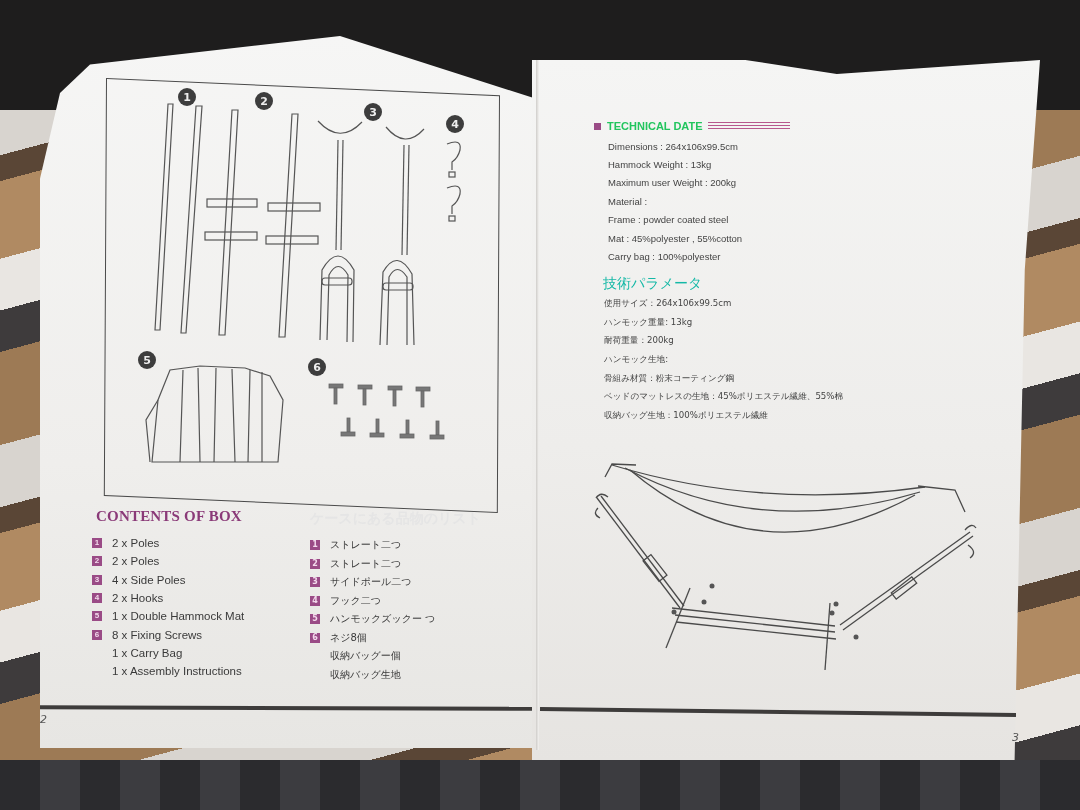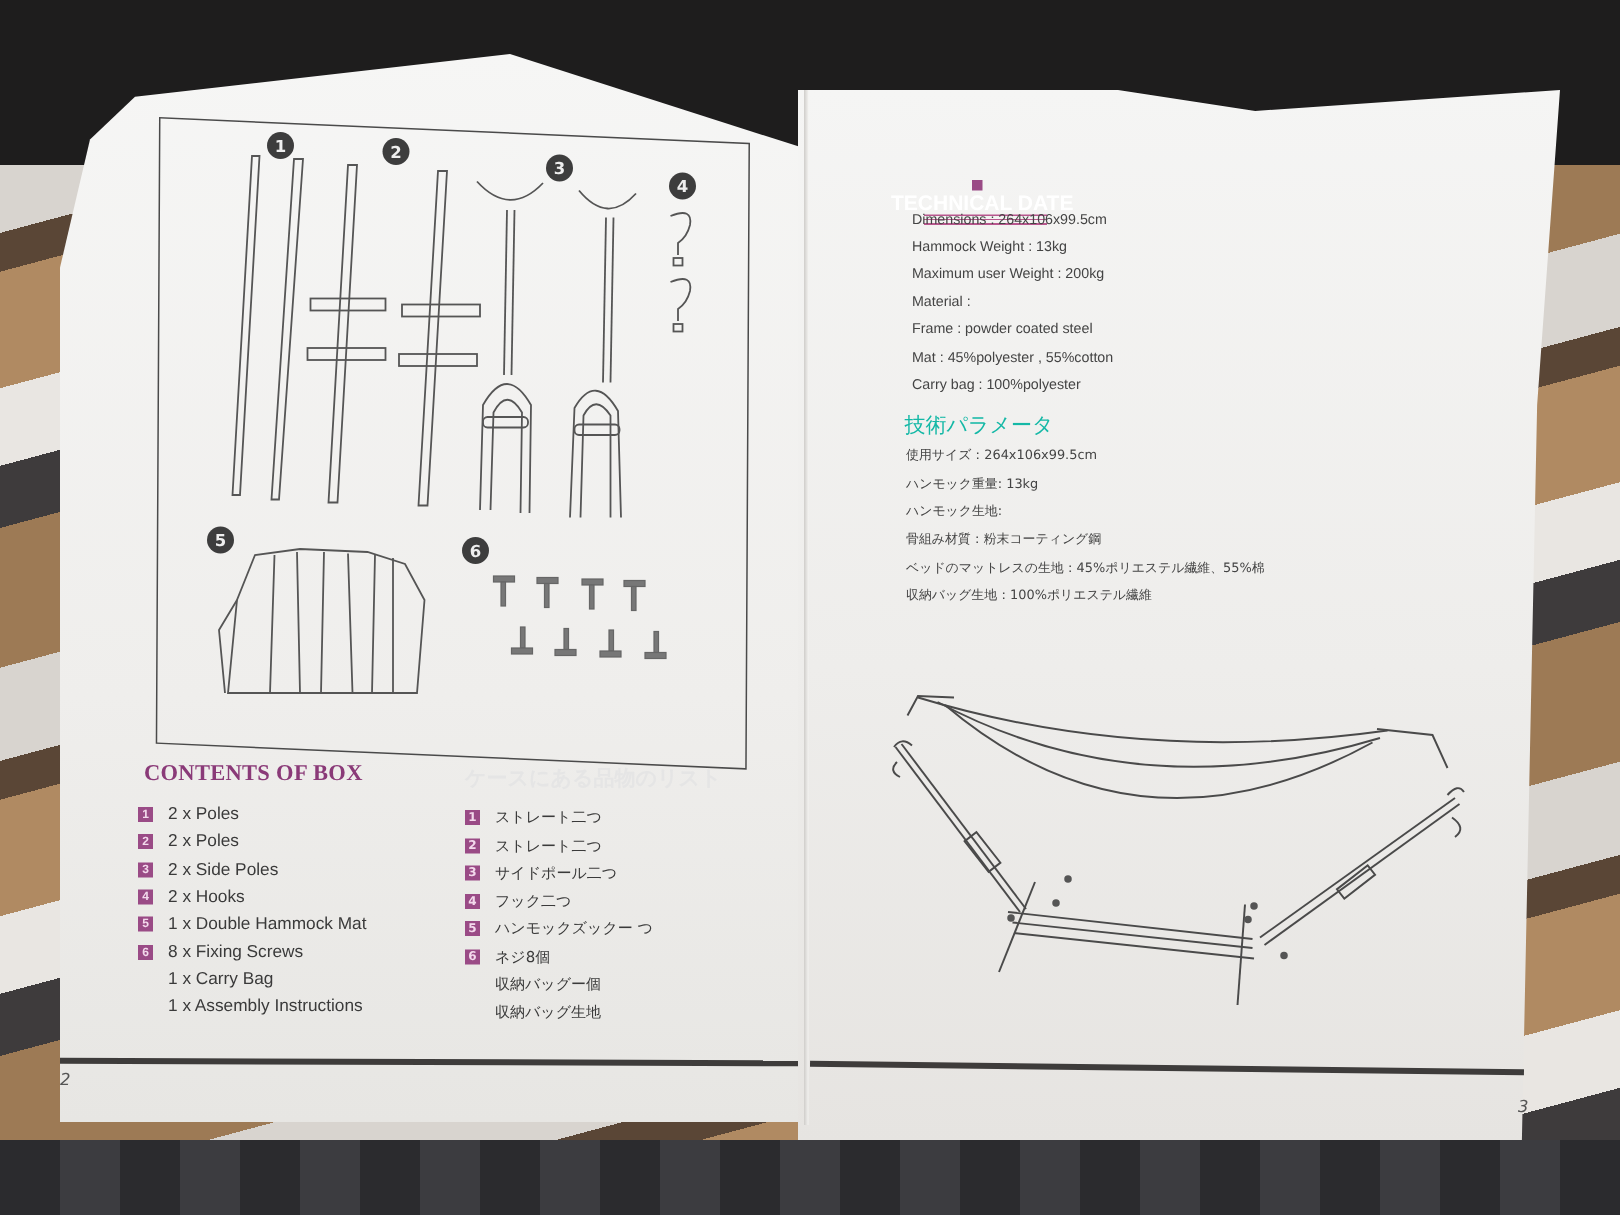--- a/index.html
+++ b/index.html
@@ -69,21 +69,21 @@
   }
   .sq.blank { background:transparent; }
 
   
   .footer-rule { position:absolute; height:4px; background:#3e3c3b; }
   .page-num { position:absolute; font-size:11px; color:#555; font-style:italic; }
 
   
   .tech-head {
     position:absolute; left:594px; top:120px; display:flex; align-items:center;
-    font-family:"Liberation Sans", sans-serif; font-weight:bold; font-size:14px; color:#ffffff;flex-direction:column;
+    font-family:"Liberation Sans", sans-serif; font-weight:bold; font-size:11px; color:#22c55e;
   }
   .tech-head .bullet { width:7px; height:7px; background:#9a4b86; margin-right:6px; }
   .tech-head .lines { margin-left:5px; width:82px; height:8px;
     background: repeating-linear-gradient(180deg, #b8578e 0 1px, transparent 1px 3px); }
   .tech-list { position:absolute; left:608px; top:137px; list-style:none; margin:0; padding:0;
     font-family:"Liberation Sans", sans-serif;text-align:right; }
   .tech-list li { height:18.4px; font-size:9.5px; color:#444; display:flex; align-items:center; }
   .jp-tech-title { position:absolute; left:603px; top:275px; font-size:14px; font-weight:normal; color:#14b8a6; }
   .jp-tech-list { position:absolute; left:604px; top:295px; list-style:none; margin:0; padding:0;text-align:center; }
   .jp-tech-list li { height:18.6px; font-size:8.6px; color:#444; display:flex; align-items:center; }
@@ -207,21 +207,21 @@
   <li>
       <span class="sq">1</span>
       <span>2 x Poles</span>
     </li>
   <li>
       <span class="sq">2</span>
       <span>2 x Poles</span>
     </li>
   <li>
       <span class="sq">3</span>
-      <span>2 x Side Poles</span>
+      <span>4 x Side Poles</span>
     </li>
   <li>
       <span class="sq">4</span>
       <span>2 x Hooks</span>
     </li>
   <li>
       <span class="sq">5</span>
       <span>1 x Double Hammock Mat</span>
     </li>
   <li>
@@ -291,17 +291,18 @@
   <li>Material :</li>
   <li>Frame : powder coated steel</li>
   <li>Mat : 45%polyester , 55%cotton</li>
   <li>Carry bag : 100%polyester</li>
 </ul>
 
 <div class="jp-tech-title">技術パラメータ</div>
 <ul class="jp-tech-list">
   <li>使用サイズ：264x106x99.5cm</li>
   <li>ハンモック重量:  13kg</li>
+  <li>耐荷重量：200kg</li>
   <li>ハンモック生地:</li>
   <li>骨組み材質：粉末コーティング鋼</li>
   <li>ベッドのマットレスの生地：45%ポリエステル繊維、55%棉</li>
   <li>収納バッグ生地：100%ポリエステル繊維</li>
 </ul>
 
 </body></html>

